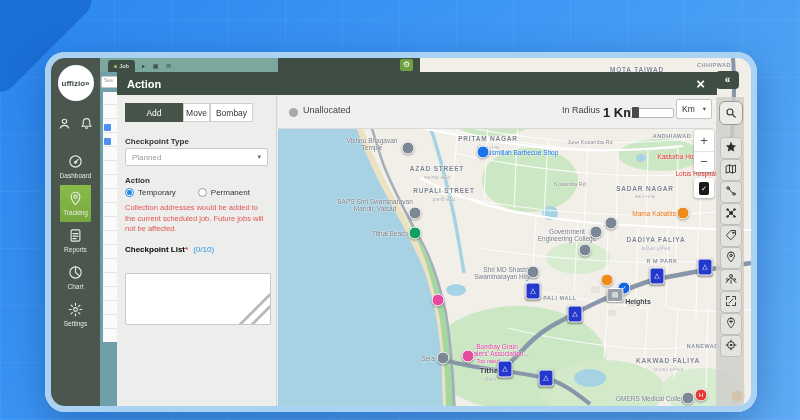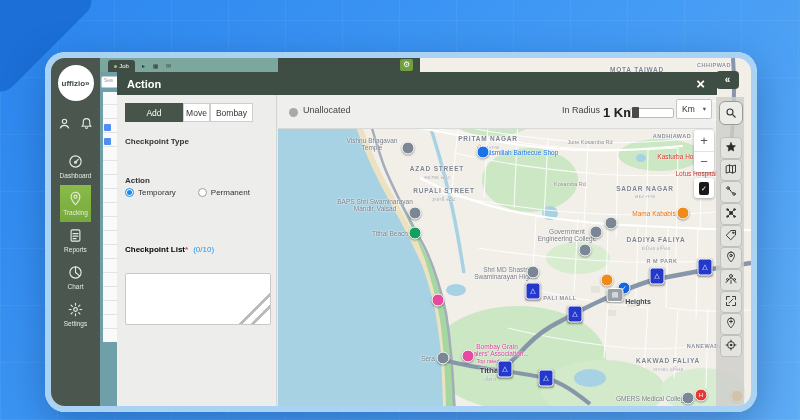--- a/index.html
+++ b/index.html
@@ -344,31 +344,36 @@
     <span class="close">×</span>
   </div>
 
   <div id="panel">
     <div class="tabs" id="tabs">
         <div class="tab active" style="width: 58px;">Add</div>
         <div class="tab" style="width: 27px;">Move</div>
         <div class="tab" style="width: 43px;">Bombay</div>
       </div>
     <div class="flabel" style="top:42px">Checkpoint Type</div>
+    <div class="fselect">
+      <span>Planned</span>
+        <b>▾</b>
+    </div>
     <div class="flabel" style="top:81px">Action</div>
     <div class="radio-row" id="radios">
         <label class="radio sel">
           <span class="rdot"></span>
           <span>Temporary</span>
         </label>
         <label class="radio">
           <span class="rdot"></span>
           <span>Permanent</span>
         </label>
       </div>
+    <div class="warning">Collection addresses would be added to the current scheduled job. Future jobs will not be affected.</div>
     <div class="cp-row">
       <span><b>Checkpoint List</b><b class="req">*</b></span>
       <span class="cp-count">(0/10)</span>
     </div>
     <div class="flabel reason-lbl"><span>Reason</span><span class="req">*</span></div>
     <textarea style=""></textarea>
   </div>
 
   <div id="topbar">
     <span class="un-dot"></span>

